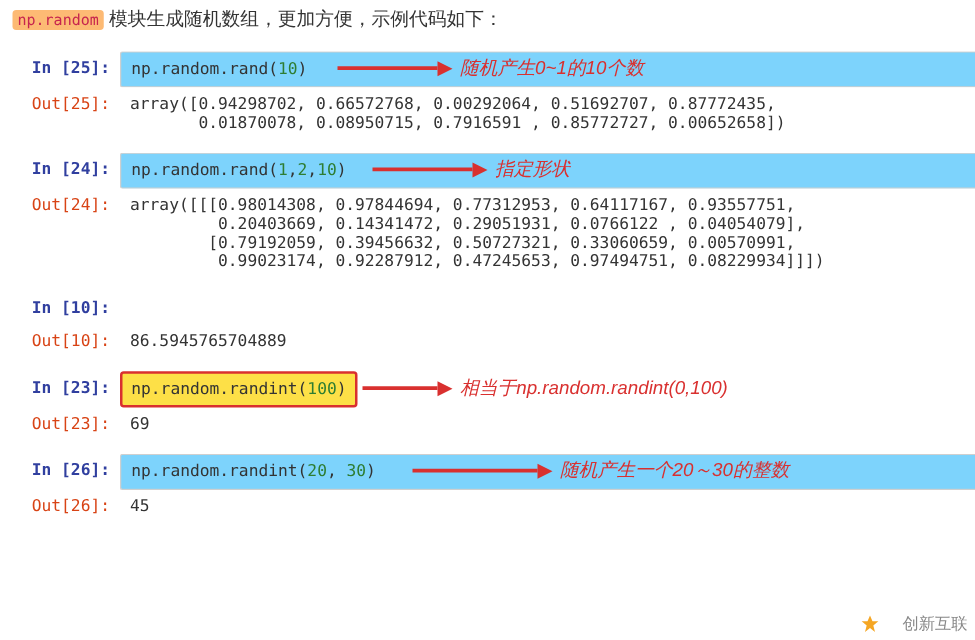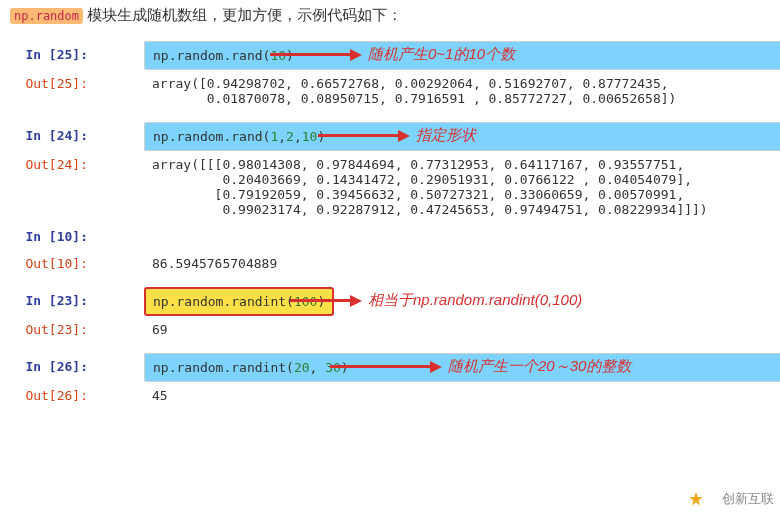--- a/index.html
+++ b/index.html
@@ -23,21 +23,20 @@
     color: #c7254e;
     padding: 1px 4px;
     border-radius: 3px;
     font-family: Menlo, Consolas, monospace;
     font-size: 12px;
   }
   .cell {
     display: flex;
     align-items: flex-start;
     position: relative;
-    gap: 48px;
   }
   .prompt {
     width: 88px;
     text-align: right;
     padding: 6px 8px 6px 0;
     font-family: Menlo, Consolas, monospace;
     font-size: 13px;
     flex-shrink: 0;
   }
   .prompt.in  { color: #303F9F; font-weight: bold; }
@@ -126,35 +125,35 @@
 </div>
 <div class="cell">
   <div class="prompt out">Out[25]:</div>
   <div class="output-area">array([0.94298702, 0.66572768, 0.00292064, 0.51692707, 0.87772435,
        0.01870078, 0.08950715, 0.7916591 , 0.85772727, 0.00652658])</div>
 </div>
 
 <div class="cell" style="margin-top:10px;">
   <div class="prompt in">In [24]:</div>
   <div class="input-area" id="code1">np.random.rand(<span class="nf">1</span>,<span class="nf">2</span>,<span class="nf">10</span>)</div>
-  <div class="arrow" style="left:318px; top:4px;">
+  <div class="arrow" style="left:298px; top:4px;">
     <div class="shaft" style="width:80px;"></div>
       <div class="head"></div>
     <div class="label">指定形状</div>
   </div>
 </div>
 <div class="cell">
   <div class="prompt out">Out[24]:</div>
   <div class="output-area">array([[[0.98014308, 0.97844694, 0.77312953, 0.64117167, 0.93557751,
          0.20403669, 0.14341472, 0.29051931, 0.0766122 , 0.04054079],
         [0.79192059, 0.39456632, 0.50727321, 0.33060659, 0.00570991,
          0.99023174, 0.92287912, 0.47245653, 0.97494751, 0.08229934]]])</div>
 </div>
 
-<div class="cell" style="margin-top:0;flex-direction:column;">
+<div class="cell" style="margin-top:10px;flex-direction:column;">
   <div class="prompt in">In [10]:</div>
 </div>
 <div class="cell">
   <div class="prompt out">Out[10]:</div>
   <div class="output-area">86.5945765704889</div>
 </div>
 
 <div class="cell" style="margin-top:10px;">
   <div class="prompt in">In [23]:</div>
   <div class="input-area boxed" id="code3">np.random.randint(<span class="nf">100</span>)</div>

